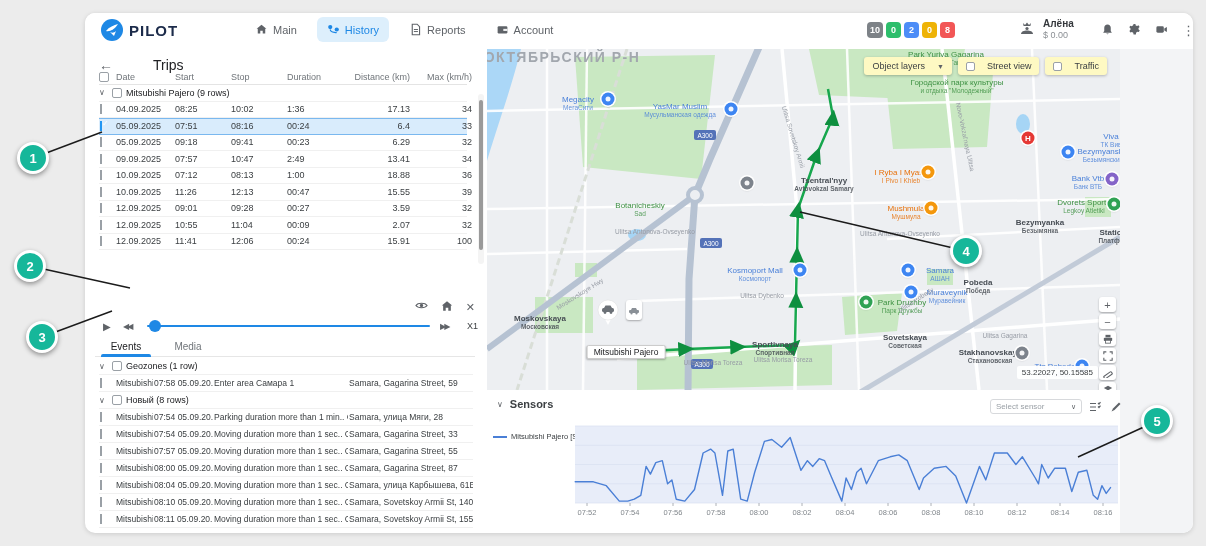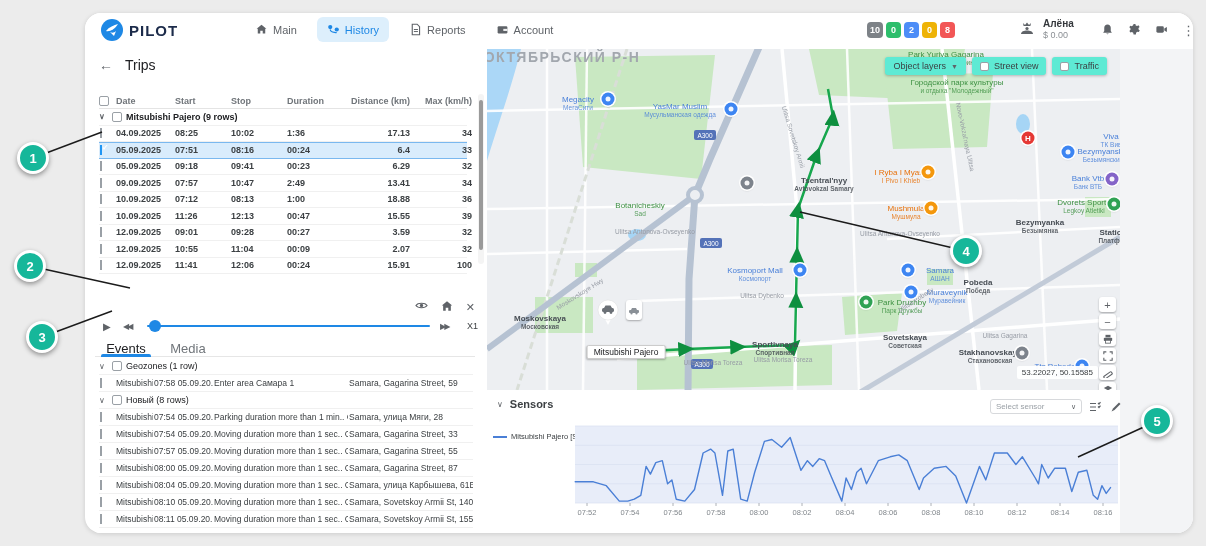--- a/index.html
+++ b/index.html
@@ -1,20 +1,20 @@
 <!DOCTYPE html>
 <html><head>
 <meta charset="utf-8">
 <style>
   * { box-sizing:border-box; margin:0; padding:0; }
   html,body { width:1206px; height:546px; overflow:hidden; }
   body { background:#ececec; font-family:"Liberation Sans", sans-serif; position:relative; color:#3c4043; }
 
   .card { position:absolute; left:85px; top:13px; width:1108px; height:520px; background:#fff;
-          border-radius:16px; box-shadow:0 1px 5px rgba(0,0,0,.14); overflow:hidden;padding-left:15px; }
+          border-radius:10px; box-shadow:0 1px 5px rgba(0,0,0,.14); overflow:hidden;padding-left:15px; }
 
   
   .hdr { position:absolute; left:0; top:0; width:100%; height:36px; background:#fff; z-index:5; }
   .logo { position:absolute; left:16px; top:6px; display:flex; align-items:center; gap:6px; }
   .logo-circle { width:22px; height:22px; border-radius:50%; background:#1e88e5; position:relative; }
   .logo-circle svg { position:absolute; left:3px; top:3px; }
   .logo-text { font-size:15px; font-weight:bold; color:#1c2b4a; letter-spacing:1px; }
   #nav { position:absolute; left:160px; top:4px; display:flex; gap:10px; }
   .nav-item { display:flex; align-items:center; gap:5px; font-size:11px; color:#5f6368; padding:6px 10px; border-radius:6px; cursor:pointer; }
   .nav-item.active { background:#ddeffc; color:#1e88e5; }
@@ -25,23 +25,23 @@
   .userbox { position:absolute; left:932px; top:4px; display:flex; align-items:center; gap:6px; }
   .uname { font-size:10px; color:#35383c; font-weight:bold; line-height:12px; }
   .ubal { font-size:9px; color:#8b8f94; line-height:10px; }
   .hicons { position:absolute; left:1016px; top:9px; display:flex; gap:14px; align-items:center; color:#5f6368; }
   .kebab { font-size:13px; color:#5f6368; line-height:16px; }
 
   
   .lpanel { position:absolute; left:10px; top:36px; width:392px; height:484px; background:#fff; }
   .ptitle { position:absolute; left:4px; top:8px; display:flex; align-items:center; gap:12px; }
   .backarrow { font-size:14px; color:#5f6368; cursor:pointer; }
-  .ptitle-text { font-size:14px; color:#202124; }
-
-  .t-table { position:absolute; left:4px; top:44px; width:368px; font-size:9px;font-weight:bold; }
+  .ptitle-text { font-size:14px; color:#202124;margin-left:28px; }
+
+  .t-table { position:absolute; left:4px; top:20px; width:368px; font-size:9px; }
   .trow { display:flex; align-items:center; height:16.5px; border-bottom:1px solid #f0f0f0; }
   .thead-row { height:16px; color:#70757a; border-bottom:1px solid #e4e4e4; }
   .cell { padding-left:1px; white-space:nowrap; overflow:hidden; }
   .c-cb{width:16px;flex:none;} .c-date{width:59px;flex:none;} .c-start{width:56px;flex:none;}
   .c-stop{width:56px;flex:none;} .c-dur{width:60px;flex:none;}
   .c-dist{width:64px;flex:none;text-align:right;} .c-max{width:62px;flex:none;text-align:right;}
   .cb { width:10px; height:10px; border:1px solid #9aa0a6; border-radius:2px; background:#fff; flex:none; }
   .cb.checked { background:#2196f3; border-color:#2196f3; position:relative; }
   .cb.checked::after { content:"✓"; position:absolute; left:1px; top:-2px; color:#fff; font-size:8px; }
   .chev { color:#5f6368; font-size:8px; width:13px; flex:none; }
@@ -54,21 +54,21 @@
   .slider-row { position:absolute; left:8px; top:268px; width:375px; height:18px; display:flex; align-items:center; color:#5f6368; }
   .play { font-size:10px; width:20px; cursor:pointer; }
   .rw { font-size:8px; letter-spacing:-2px; width:24px; cursor:pointer; }
   .slider { position:relative; flex:1; height:12px; cursor:pointer; }
   .slider-line { position:absolute; left:0; right:0; top:5px; height:2px; background:#1e88e5; border-radius:1px; }
   .slider-handle { position:absolute; left:2px; top:0; width:12px; height:12px; border-radius:50%; background:#1e88e5; }
   .ff { font-size:8px; letter-spacing:-2px; width:20px; margin-left:10px; cursor:pointer; }
   .xspeed { font-size:9px; color:#3c4043; width:18px; text-align:right; cursor:pointer; }
 
   #tabs { position:absolute; left:0; top:287px; width:380px; height:21px; border-bottom:1px solid #e6e6e6; display:flex; }
-  .tab { width:62px; text-align:center; font-size:13px; color:#70757a; padding-top:5px; cursor:pointer; position:relative; }
+  .tab { width:62px; text-align:center; font-size:10px; color:#70757a; padding-top:5px; cursor:pointer; position:relative; }
   .tab.active { color:#202124; }
   .tab.active::after { content:""; position:absolute; left:6px; right:6px; bottom:-1px; height:3px; background:#1e88e5; border-radius:2px 2px 0 0; }
 
   .e-table { position:absolute; left:4px; top:309px; width:374px; font-size:8.5px; }
   .erow { display:flex; align-items:center; height:17px; border-bottom:1px solid #f0f0f0; }
   .ehead { color:#70757a; height:16px; border-bottom:1px solid #e4e4e4; }
   .ehead .hc { border-right:1px solid #ececec; height:12px; display:flex; align-items:center; }
   .e-cb{width:16px;flex:none;} .e-veh{width:38px;flex:none;} .e-date{width:60px;flex:none;}
   .e-evt{width:135px;flex:none;} .e-addr{width:125px;flex:none;}
 
@@ -80,21 +80,21 @@
   .lbl-blue{color:#4a80d9;} .lbl-green{color:#3e9143;} .lbl-orange{color:#e8710a;}
   .lbl-dark{color:#474d54;font-weight:bold;} .lbl-street{color:#979ca5;font-size:6.5px;font-weight:normal;}
   .lbl-district{color:#a2a7ae;font-weight:bold;letter-spacing:1.5px;font-size:14px;}
   .poi { position:absolute; width:13px; height:13px; border-radius:50%; box-shadow:0 0 0 1.5px #fff,0 1px 2px rgba(0,0,0,.3); transform:translate(-50%,-50%); z-index:2;
          display:flex;align-items:center;justify-content:center;color:#fff;font-size:8px;font-weight:bold; }
   .poi::after { content:""; width:5px;height:5px;border-radius:50%;background:rgba(255,255,255,.92); }
   .poi.glyph::after{display:none;}
   .p-blue{background:#3d85f2;} .p-orange{background:#f4970c;} .p-green{background:#2fa254;}
   .p-red{background:#e53935;} .p-purple{background:#8464c8;} .p-gray{background:#7d838c;}
   .map-topctrl { position:absolute; top:8px; right:13px; display:flex; gap:6px; z-index:4; font-size:9px; color:#3c4043; }
-  .pill { background:#5eead4; border-radius:3px; box-shadow:0 1px 3px rgba(0,0,0,.25); padding:4px 8px; display:flex; align-items:center; gap:5px; cursor:pointer; }
+  .pill { background:#fef9c3; border-radius:3px; box-shadow:0 1px 3px rgba(0,0,0,.25); padding:4px 8px; display:flex; align-items:center; gap:12px; cursor:pointer; }
   .pill .cb { width:9px; height:9px; }
   .ddchev { font-size:7px; color:#5f6368; }
   .zoomcol { position:absolute; right:4px; top:248px; width:17px; z-index:4; display:flex; flex-direction:column; gap:2px; }
   .zbtn { width:17px; height:15px; background:#fff; border-radius:3px; box-shadow:0 1px 2px rgba(0,0,0,.3);
           display:flex; align-items:center; justify-content:center; font-size:11px; color:#5f6368; cursor:pointer; }
   .coords { position:absolute; right:22px; bottom:11px; background:rgba(255,255,255,.95); font-size:8px; color:#3c4043;
             padding:2px 5px; border-radius:2px; z-index:4;margin-left:44px; }
   .veh-marker { position:absolute; transform:translate(-50%,-100%); z-index:3; }
   .veh-label { position:absolute; transform:translate(-50%,0); background:#fff; border:1px solid #ccc; border-radius:2px;
                box-shadow:0 1px 2px rgba(0,0,0,.25); font-size:8.5px; color:#202124; padding:1px 6px; z-index:3; white-space:nowrap; }

